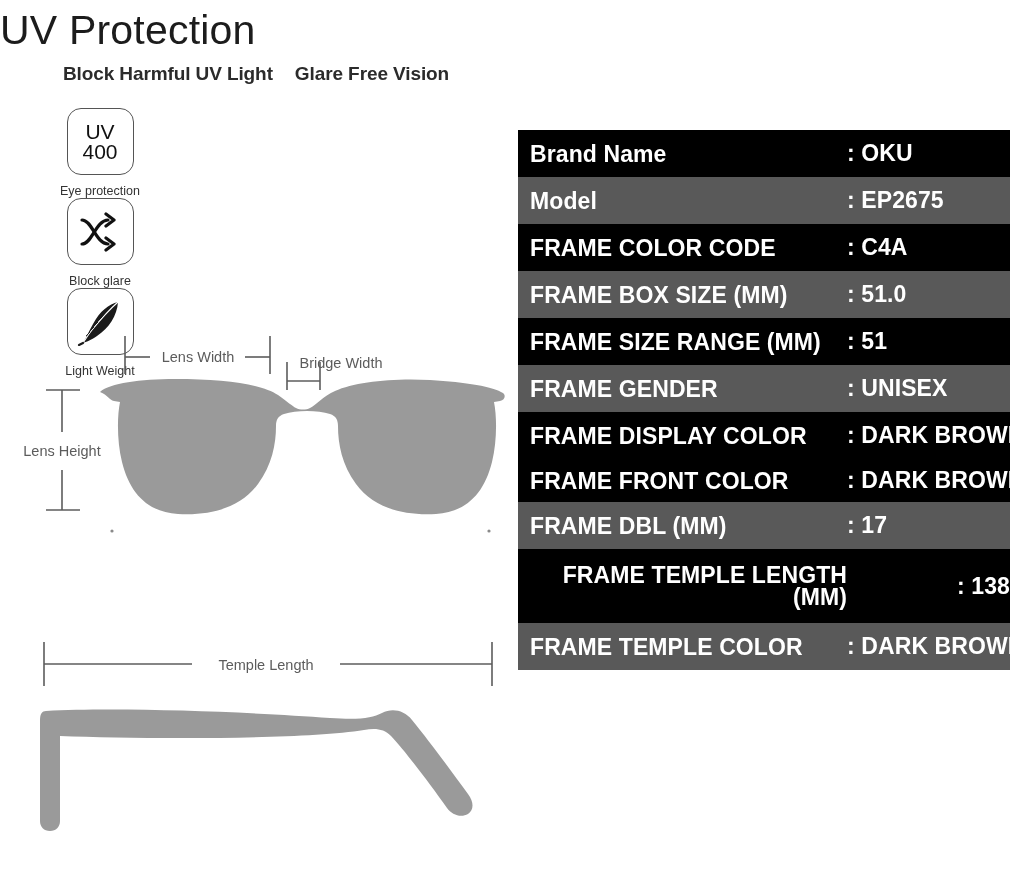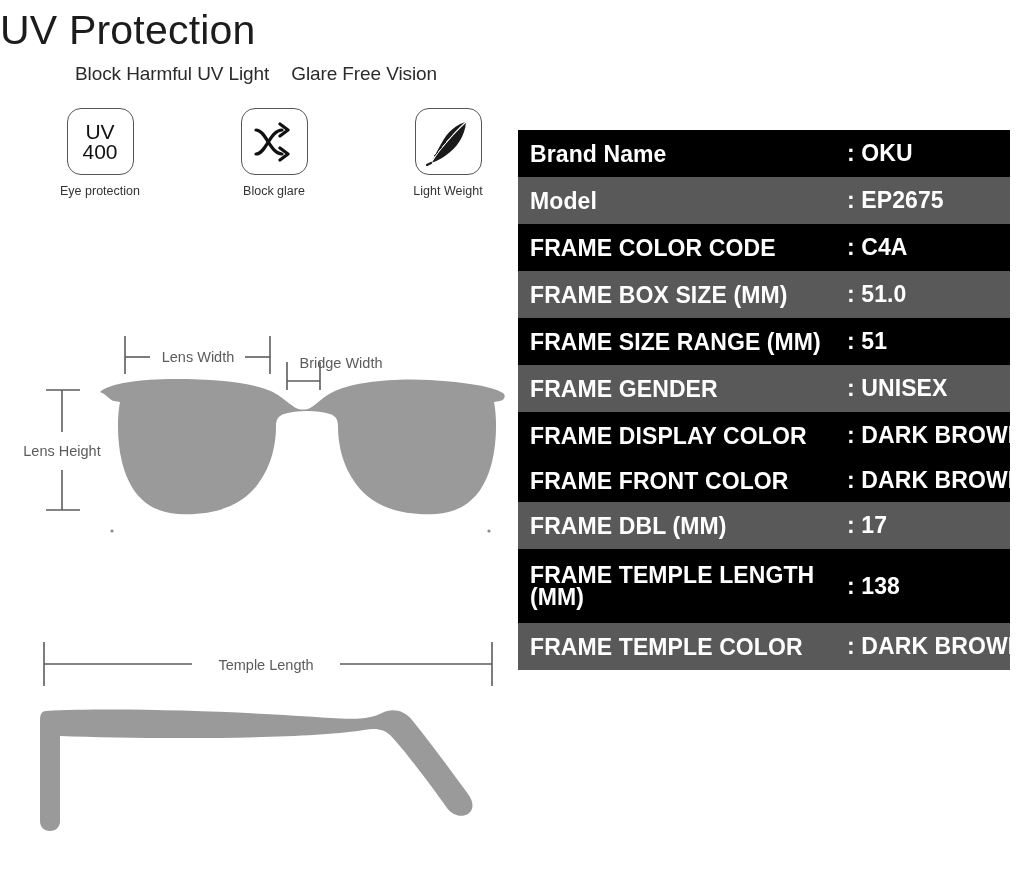--- a/index.html
+++ b/index.html
@@ -38,31 +38,32 @@
   }
 
   .uv-subtitles {
     position: absolute;
     left: 0; top: 63px;
     width: 512px;
     display: flex;
     justify-content: center;
     gap: 22px;
     font-size: 19px;
-    font-weight: normal;
+    font-weight: bold;
     color: #2b2b2b;
     letter-spacing: -0.1px;
   }
 
   .feature-row {
     position: absolute;
     left: 48px; top: 108px;
     width: 452px;
     display: flex;
     justify-content: space-between;
+    flex-direction: column;
   }
   .feature {
     width: 104px;
     display: flex;
     flex-direction: column;
     align-items: center;
   }
   .feature-box {
     width: 67px; height: 67px;
     border: 1.6px solid #555;
@@ -127,21 +128,21 @@
     padding-left: 12px;
     line-height: 22px;
   }
   #spec-table td.v {
     width: 163px;
     padding-left: 0px;
     white-space: nowrap;
   }
   #spec-table tr.dark { background: #000000; }
   #spec-table tr.gray { background: #595959; }
-  #spec-table tr.tall { height: 74px; }
+  #spec-table tr.tall { height: 74px; text-align: right; }
   #spec-table tr.tall td.v { vertical-align: middle; }
   #spec-table tr.tall2 { height: 43px; border-radius: 9px; }
   #spec-table tr.tall2 td.v { vertical-align: top; padding-top: 8px; }
 </style>
 </head>
 <body>
 
 <div id="page">
 
   <div id="left-panel">

